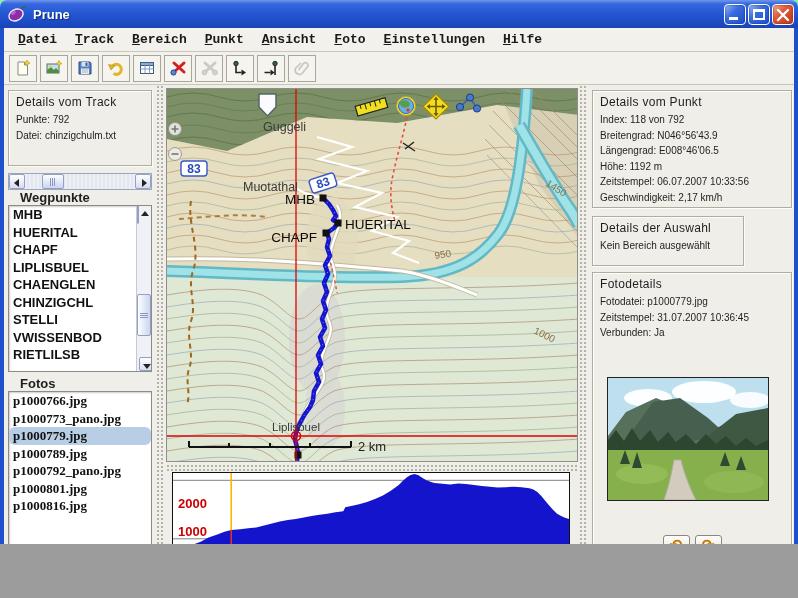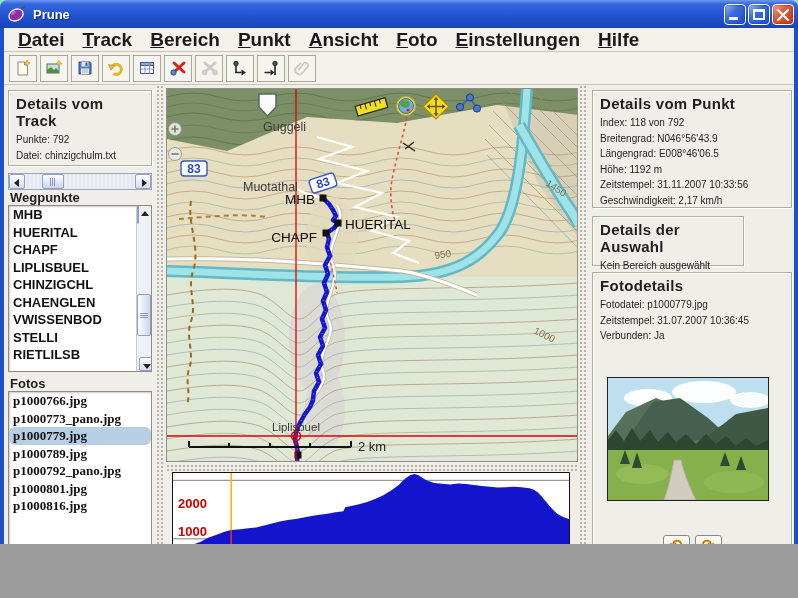--- a/index.html
+++ b/index.html
@@ -21,52 +21,52 @@
   .winbtn svg{position:absolute;left:3px;top:3px;}
   
   .frame-left,.frame-right{position:absolute;top:28px;height:563px;width:4px;background:#1E50CC;z-index:5;}
   .frame-left{left:0;} .frame-right{left:794px;}
   .frame-bottom{position:absolute;left:0;top:591px;width:798px;height:7px;
     background:linear-gradient(180deg,#2456CE,#10339C);z-index:5;}
   .client{position:absolute;left:4px;top:28px;width:790px;height:563px;background:#EFEEE8;}
   
   .menubar{position:absolute;left:4px;top:28px;width:790px;height:24px;background:#F2F1EB;
     border-bottom:1px solid #C9C6B8;display:flex;align-items:center;padding-left:5px;}
-  .menu-item{font-weight:bold;font-size:19px;color:#1A1A1A;padding:2px 9px;cursor:default;}
+  .menu-item{font-weight:bold;font-size:13px;color:#1A1A1A;padding:2px 9px;cursor:default;font-family:Liberation Mono, monospace;}
   
   .toolbar{position:absolute;left:4px;top:52px;width:790px;height:33px;background:#F2F1EB;
     border-bottom:1px solid #C9C6B8;display:flex;align-items:center;padding-left:5px;gap:3px;}
   .tb-btn{width:28px;height:27px;background:#F5F4EE;border:1px solid #A9A79A;display:flex;
     align-items:center;justify-content:center;}
   .tb-btn.disabled svg{opacity:.45;}
   
   .content{position:absolute;left:4px;top:85px;width:790px;height:485px;background:#EFEEE8;}
   .left-panel{position:absolute;left:1px;top:0;width:150px;height:485px;}
   .right-panel{position:absolute;left:586px;top:0;width:204px;height:485px;}
   .vdivider{position:absolute;top:0;width:9px;height:485px;background:#EFEEE8;
     background-image:radial-gradient(circle,#B5B3A8 1px,transparent 1.4px);background-size:4px 4px;}
   .vdiv1{left:152px;} .vdiv2{left:575px;}
   .etched-box{position:absolute;background:#EFEEE8;border:1px solid #AFACA0;
     box-shadow:inset 1px 1px 0 #FDFDFA,1px 1px 0 #FDFDFA;padding:4px 7px;}
-  .box-heading{font-weight:bold;font-size:15px;color:#1E1E1E;letter-spacing:.3px;margin-bottom:3px;}
+  .box-heading{font-weight:normal;font-size:12px;color:#1E1E1E;letter-spacing:.3px;margin-bottom:3px;}
   .box-line{font-weight:normal;font-size:10px;color:#1E1E1E;line-height:15.5px;white-space:nowrap;}
   
   .track-box{left:3px;top:5px;width:144px;height:76px;}
   .hscrollbar{position:absolute;left:3px;top:88px;width:144px;height:17px;border:1px solid #9DA6C0;
     background:#EFF1F6;display:flex;}
   .sb-btn{width:16px;height:15px;background:linear-gradient(180deg,#FDFEFF,#D7DEF0);
     border:1px solid #93A0C4;border-radius:2px;position:relative;flex:none;}
   .tri-left,.tri-right,.tri-up,.tri-down{position:absolute;width:0;height:0;}
   .tri-left{left:4px;top:4px;border-top:4px solid transparent;border-bottom:4px solid transparent;border-right:5px solid #222;}
   .tri-right{left:6px;top:4px;border-top:4px solid transparent;border-bottom:4px solid transparent;border-left:5px solid #222;}
   .sb-track{flex:1;position:relative;background:repeating-linear-gradient(90deg,#EDEFF5 0 2px,#E3E7F0 2px 4px);}
   .sb-thumb{position:absolute;left:15%;top:0;width:22px;height:15px;border:1px solid #93A0C4;border-radius:2px;
     background:linear-gradient(180deg,#FDFEFF,#CAD6EE);display:flex;align-items:center;justify-content:center;gap:1px;}
   .sb-thumb i{width:1px;height:8px;background:#8898C0;display:block;}
-  .list-label{position:absolute;left:5px;font-weight:bold;font-size:13px;color:#1E1E1E;}
+  .list-label{position:absolute;left:15px;font-weight:bold;font-size:13px;color:#1E1E1E;}
   .listbox{position:absolute;left:3px;width:144px;background:#fff;border:1px solid #8E8C82;
     box-shadow:inset 1px 1px 2px #CCC;overflow:hidden;}
   .wp-label{top:105px;} .waypoint-list{top:120px;height:167px;}
   .ft-label{top:291px;} .photo-list{top:306px;height:174px;}
   .list-inner{position:absolute;left:0;top:0;right:15px;bottom:0;}
   .photo-list .list-inner{right:0;font-family:Liberation Serif, serif;}
   .list-row{font-weight:bold;font-size:13px;color:#111;height:17.5px;line-height:17.5px;padding-left:4px;white-space:nowrap;}
   .list-row.selected{background:#B8CEE4;border-radius:6px;}
   .vscrollbar{position:absolute;right:0;top:0;width:15px;bottom:0;background:#EFF1F6;border-left:1px solid #C5C9D6;}
   .vscrollbar .sb-btn{width:14px;height:14px;}
@@ -237,24 +237,24 @@
             <i class="tri-right"></i>
           </span>
       </div>
       <div class="list-label wp-label">Wegpunkte</div>
       <div class="listbox waypoint-list">
         <div class="list-inner">
           <div class="list-row">MHB</div>
           <div class="list-row">HUERITAL</div>
           <div class="list-row">CHAPF</div>
           <div class="list-row">LIPLISBUEL</div>
+          <div class="list-row">CHAENGLEN</div>
           <div class="list-row">CHINZIGCHL</div>
-          <div class="list-row">CHAENGLEN</div>
+          <div class="list-row">STELLI</div>
           <div class="list-row">VWISSENBOD</div>
-          <div class="list-row">STELLI</div>
           <div class="list-row">RIETLILSB</div>
         </div>
         <div class="vscrollbar">
           <span class="sb-btn"><i class="tri-up"></i></span>
           <span class="vsb-thumb"></span>
           <span class="sb-btn vsb-down">
               <i class="tri-down"></i>
             </span>
         </div>
       </div>
@@ -456,21 +456,21 @@
 
     <div class="vdivider vdiv2"></div>
 
     <div class="right-panel">
       <div class="etched-box point-box">
         <div class="box-heading">Details vom Punkt</div>
         <div class="box-line">Index: 118 von 792</div>
         <div class="box-line">Breitengrad: N046°56'43.9</div>
         <div class="box-line">Längengrad: E008°46'06.5</div>
         <div class="box-line">Höhe: 1192 m</div>
-        <div class="box-line">Zeitstempel: 31.11.2007 10:33:56</div>
+        <div class="box-line">Zeitstempel: 06.07.2007 10:33:56</div>
         <div class="box-line">Geschwindigkeit: 2,17 km/h</div>
       </div>
       <div class="etched-box sel-box">
         <div class="box-heading">Details der Auswahl</div>
         <div class="box-line">Kein Bereich ausgewählt</div>
       </div>
       <div class="etched-box photo-box">
         <div class="box-heading">Fotodetails</div>
         <div class="box-line">Fotodatei: p1000779.jpg</div>
         <div class="box-line">Zeitstempel: 31.07.2007 10:36:45</div>

